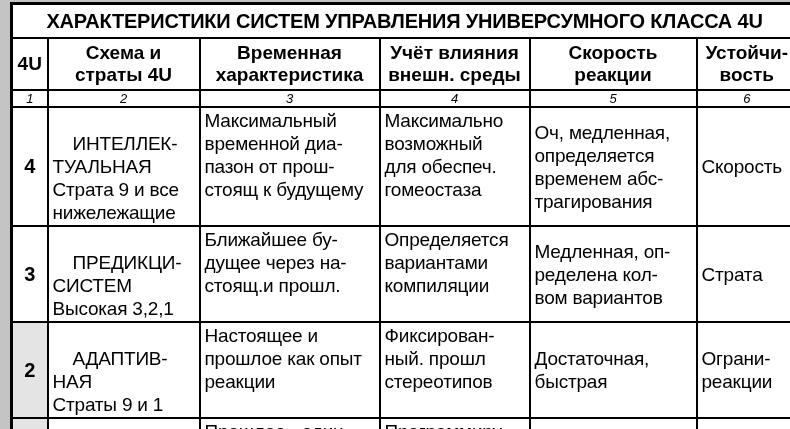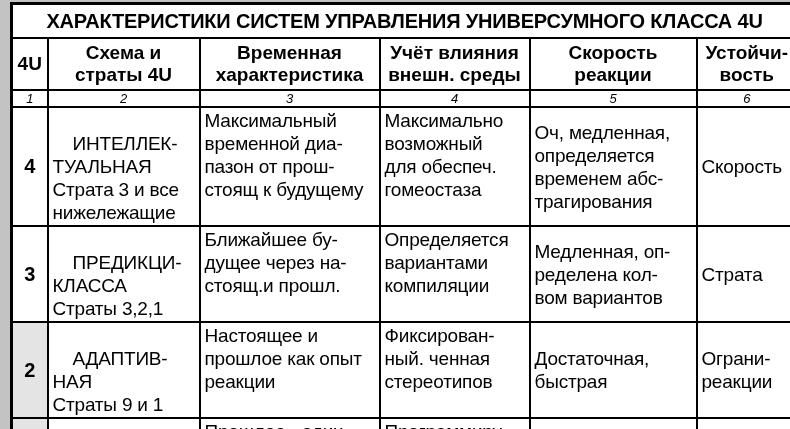--- a/index.html
+++ b/index.html
@@ -105,21 +105,21 @@
       <td>4</td>
       <td>5</td>
       <td>6</td>
     </tr>
 
     <tr class="r-4">
       <td class="lvl">4</td>
       <td class="body-cell">
         <span class="bold-name">ИНТЕЛЛЕК-
 ТУАЛЬНАЯ</span>
-        <span>Страта 3 и все
+        <span>Страта 9 и все
 нижележащие</span>
       </td>
       <td class="body-cell">Максимальный
 временной диа-
 пазон от прош-
 стоящ к будущему</td>
       <td class="body-cell">Максимально
 возможный
 для обеспеч.
 гомеостаза</td>
@@ -127,22 +127,22 @@
 определяется
 временем абс-
 трагирования</td>
       <td class="body-cell mid">Скорость</td>
     </tr>
 
     <tr class="r-3">
       <td class="lvl">3</td>
       <td class="body-cell">
         <span class="bold-name">ПРЕДИКЦИ-
-КЛАССА</span>
-        <span>Страты 3,2,1</span>
+СИСТЕМ</span>
+        <span>Высокая 3,2,1</span>
       </td>
       <td class="body-cell">Ближайшее бу-
 дущее через на-
 стоящ.и прошл.</td>
       <td class="body-cell">Определяется
 вариантами
 компиляции</td>
       <td class="body-cell mid">Медленная, оп-
 ределена кол-
 вом вариантов</td>
@@ -153,21 +153,21 @@
       <td class="lvl shaded">2</td>
       <td class="body-cell">
         <span class="bold-name">АДАПТИВ-
 НАЯ</span>
         <span>Страты 9 и 1</span>
       </td>
       <td class="body-cell">Настоящее и
 прошлое как опыт
 реакции</td>
       <td class="body-cell">Фиксирован-
-ный. ченная
+ный. прошл
 стереотипов</td>
       <td class="body-cell mid">Достаточная,
 быстрая</td>
       <td class="body-cell mid">Ограни-
 реакции</td>
     </tr>
 
     <tr class="r-1">
       <td class="lvl shaded">1</td>
       <td class="body-cell">

